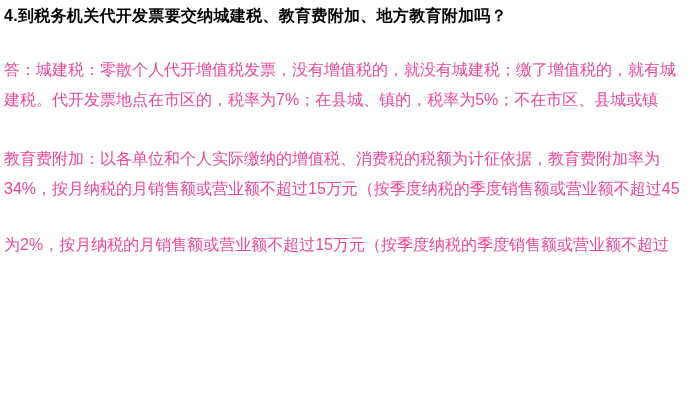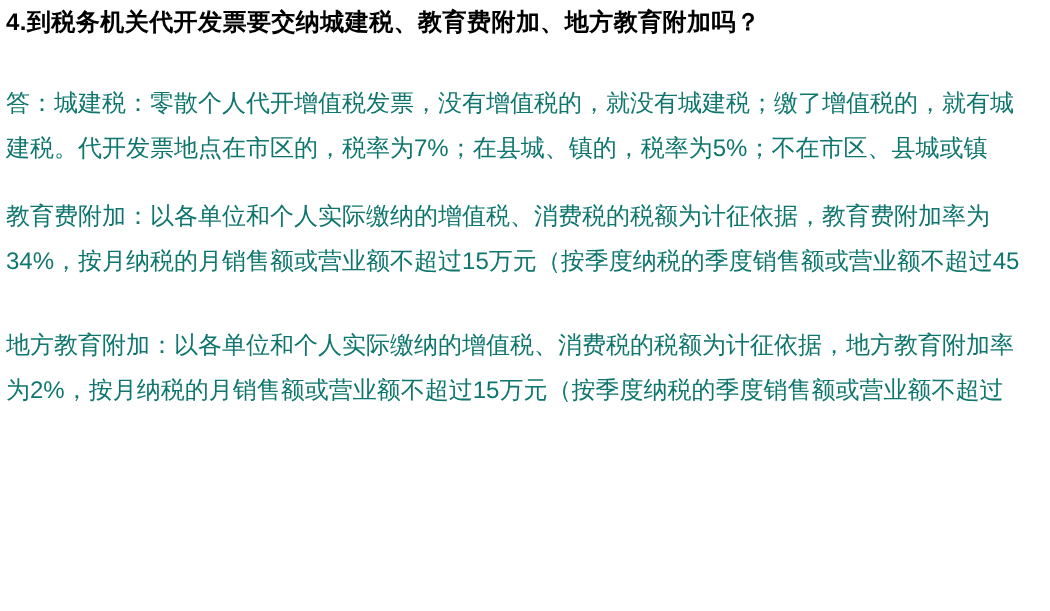--- a/index.html
+++ b/index.html
@@ -24,24 +24,24 @@
     font-weight: bold;
     color: #000000;
     letter-spacing: 0.3px;
     white-space: pre;
   }
   .para {
     margin: 0;
     font-size: 16px;
     line-height: 30px;
     font-weight: normal;
-    color: #0f766e;
+    color: #ec4899;
   }
   .para-1 { margin-top: 28px; }
-  .para-2 { margin-top: 15px; }
+  .para-2 { margin-top: 29px; }
   .para-3 { margin-top: 26px; }
   .line {
     display: block;
     white-space: pre;
     overflow: hidden;
   }
 </style>
 </head>
 <body>
 
@@ -53,17 +53,16 @@
     <span class="line">答：城建税：零散个人代开增值税发票，没有增值税的，就没有城建税；缴了增值税的，就有城</span>
     <span class="line">建税。代开发票地点在市区的，税率为7%；在县城、镇的，税率为5%；不在市区、县城或镇</span>
   </p>
 
   <p class="para para-2">
     <span class="line">教育费附加：以各单位和个人实际缴纳的增值税、消费税的税额为计征依据，教育费附加率为</span>
     <span class="line">34%，按月纳税的月销售额或营业额不超过15万元（按季度纳税的季度销售额或营业额不超过45</span>
   </p>
 
   <p class="para para-3">
-    <span class="line">地方教育附加：以各单位和个人实际缴纳的增值税、消费税的税额为计征依据，地方教育附加率</span>
     <span class="line">为2%，按月纳税的月销售额或营业额不超过15万元（按季度纳税的季度销售额或营业额不超过</span>
   </p>
 
 </main>
 
 </body></html>

